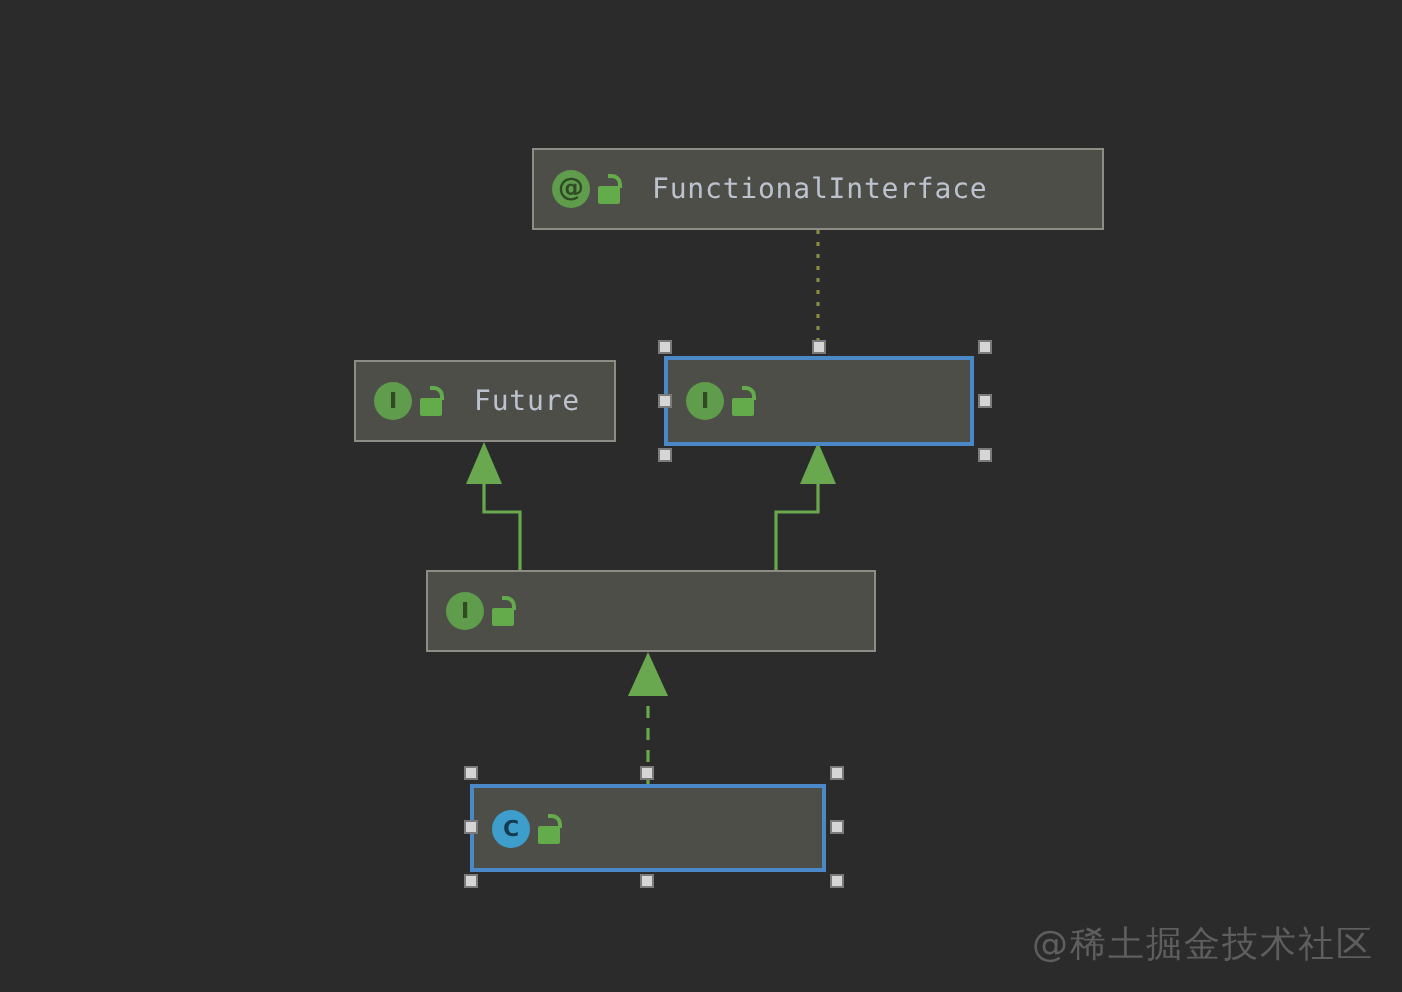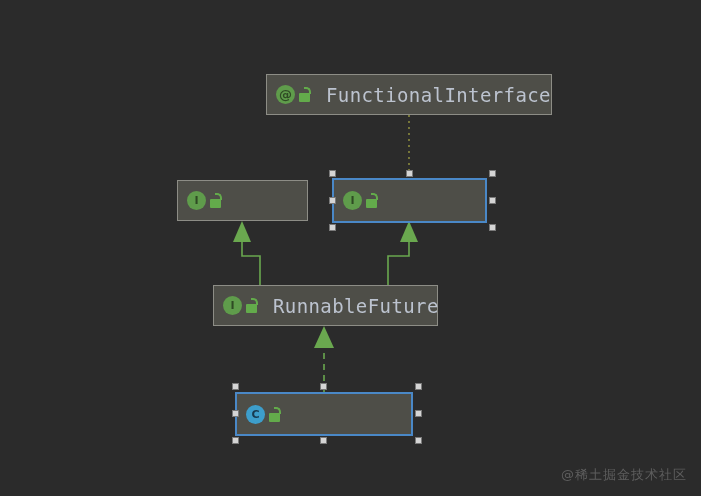--- a/index.html
+++ b/index.html
@@ -31,21 +31,21 @@
     display: flex;
     align-items: center;
     padding: 0 12px 0 9px;
     z-index: 5;
   }
   .node.selected {
     border: 2px solid #4a88c7;
   }
   .node-label {
     color: #bcc3cf;
-    font-size: 19px;
+    font-size: 14px;
     letter-spacing: 0.4px;
     white-space: nowrap;
     font-family: "DejaVu Sans Mono", monospace;
   }
   
   .kind-icon {
     width: 19px;
     height: 19px;
     border-radius: 50%;
     flex: 0 0 auto;
@@ -107,21 +107,21 @@
     border: 1px solid #7a7a7a;
     box-sizing: border-box;
     z-index: 9;
   }
   
   #watermark {
     position: absolute;
     right: 14px;
     bottom: 12px;
     color: #5e5e5e;
-    font-size: 13px;
+    font-size: 18px;
     font-family: "DejaVu Sans", sans-serif;
     letter-spacing: 1px;
     z-index: 3;
   }
 </style>
 </head>
 <body>
 
 <div id="canvas">
 
@@ -147,20 +147,21 @@
     </span>
     <span class="node-label">FunctionalInterface</span>
   </div>
 
   <div class="node" style="left:177px; top:180px; width:131px; height:41px;">
     <span class="kind-icon iface">I</span>
     <span class="lock-icon">
       <span class="shackle"></span>
         <span class="body"></span>
     </span>
+    <span class="node-label">Future</span>
   </div>
 
   <div class="node selected" style="left:332px; top:178px; width:155px; height:45px;">
     <span class="kind-icon iface">I</span>
     <span class="lock-icon">
       <span class="shackle"></span>
         <span class="body"></span>
     </span>
   </div>
 
@@ -171,21 +172,20 @@
   <div class="handle" style="left:489px; top:197px;"></div>
   <div class="handle" style="left:329px; top:224px;"></div>
   <div class="handle" style="left:489px; top:224px;"></div>
 
   <div class="node" style="left:213px; top:285px; width:225px; height:41px;">
     <span class="kind-icon iface">I</span>
     <span class="lock-icon">
       <span class="shackle"></span>
         <span class="body"></span>
     </span>
-    <span class="node-label">RunnableFuture</span>
   </div>
 
   <div class="node selected" style="left:235px; top:392px; width:178px; height:44px;">
     <span class="kind-icon klass">C</span>
     <span class="lock-icon">
       <span class="shackle"></span>
         <span class="body"></span>
     </span>
   </div>
 

